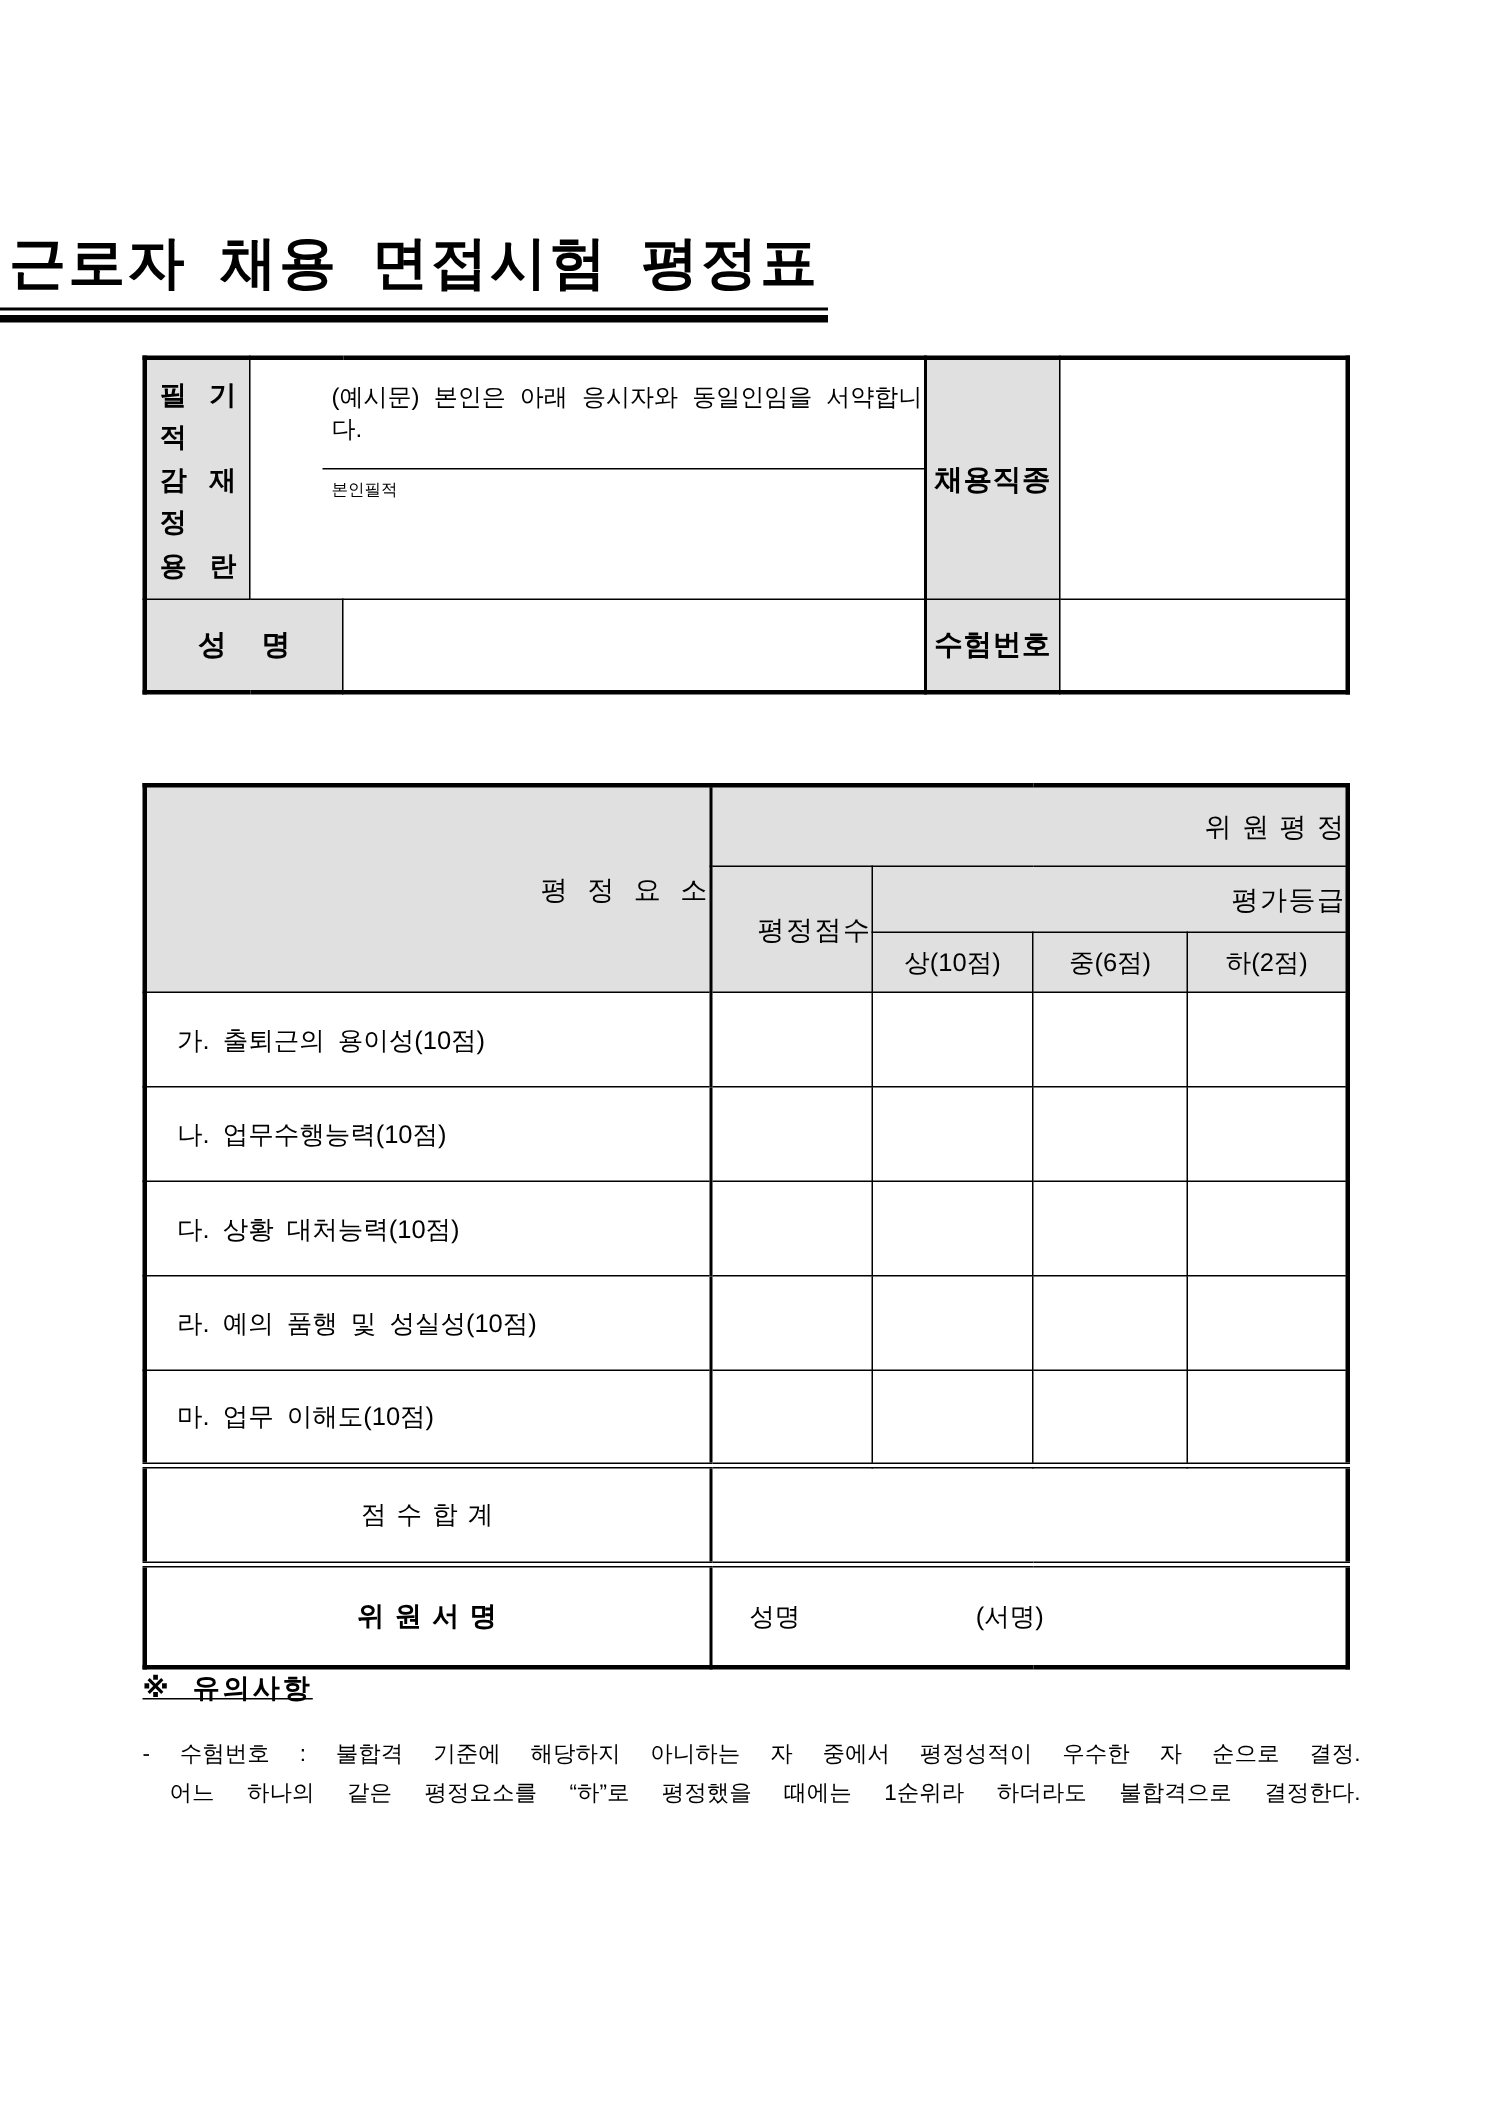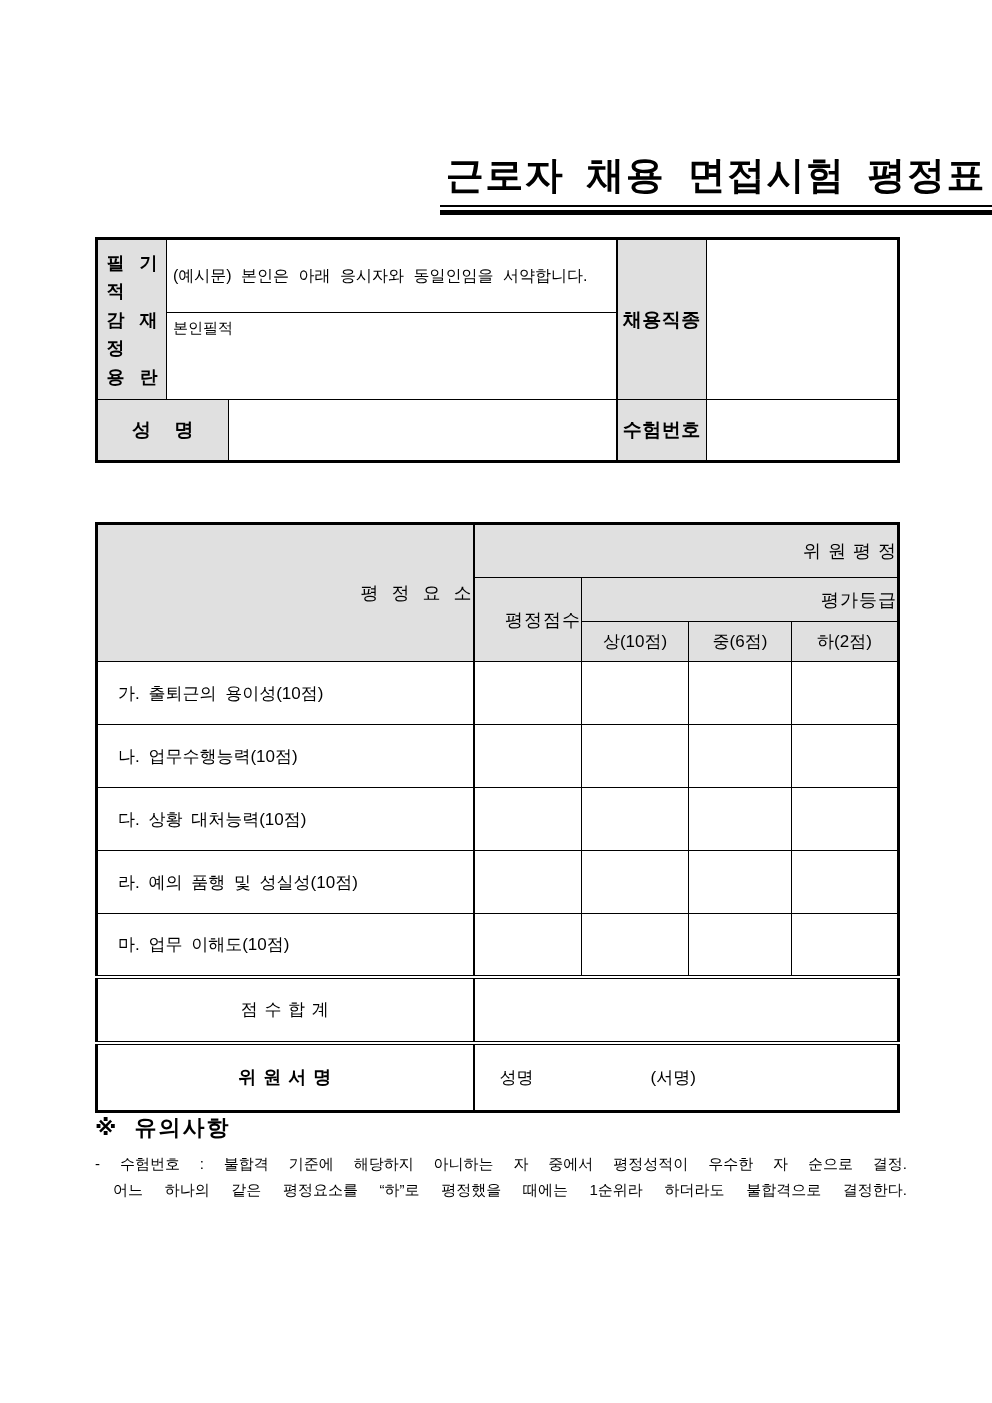--- a/index.html
+++ b/index.html
@@ -3,21 +3,21 @@
 <meta charset="utf-8">
 <style>
   html,body { margin:0; padding:0; background:#fff; }
   .page {
     position:relative; width:992px; height:1403px; background:#ffffff;
     font-family:"Liberation Sans","DejaVu Sans",sans-serif; color:#000;
     overflow:hidden;
   }
 
   
-  .title-block { position:absolute; top:150px; left:0; right:0; text-align:right; }
+  .title-block { position:absolute; top:150px; left:0; right:0; text-align:left; }
   .title-inner { display:inline-block; }
   .title-text {
     display:block; font-size:38px; font-weight:800; letter-spacing:1.5px;
     word-spacing:10px; padding:0 6px 4px; border-bottom:2px solid #000;
     white-space:pre;
   }
   .title-bar { height:5px; background:#000; margin-top:3px; }
 
   
   table { border-collapse:collapse; table-layout:fixed; }
@@ -28,41 +28,41 @@
   .dbl-top { border-top:4px double #000 !important; }
   .ws-pre { white-space:pre; }
 
   
   .t1 { position:absolute; top:237px; left:95px; width:802px; border:3px solid #000; }
   .t1 tr.h161 { height:161px; }
   .t1 tr.h62 { height:62px; }
   .vwrap { height:158px; display:flex; justify-content:center; gap:15px; padding:13px 0; box-sizing:border-box; }
   .vcol { display:flex; flex-direction:column; justify-content:space-between; align-items:center;
           font-size:18px; font-weight:700; line-height:1; }
-  .sample-wrap { height:158px; display:flex; flex-direction:column; }
+  .sample-wrap { height:158px; display:flex; flex-direction:column;padding-left:48px; }
   .sample-top { height:71px; border-bottom:1px solid #000; display:flex; align-items:center;
                 padding-left:6px; font-size:16px; word-spacing:5px; }
-  .sample-bottom { flex:1; padding:6px 0 0 6px; font-size:15px; }
+  .sample-bottom { flex:1; padding:6px 0 0 6px; font-size:11px; }
   .lbl-bold { font-weight:700; font-size:19px; text-align:center; letter-spacing:0.5px; }
 
   
   .t2 { position:absolute; top:522px; left:95px; width:802px; border:3px solid #000; }
   .t2 tr.h54 { height:54px; } .t2 tr.h44 { height:44px; } .t2 tr.h40 { height:40px; }
   .t2 tr.h63 { height:63px; } .t2 tr.h66 { height:66px; } .t2 tr.h69 { height:69px; }
   .hdr { font-size:18px; text-align:right; letter-spacing:1px; }
   .grade { font-size:17px; text-align:center; }
   .factor-cell { font-size:17px; padding-left:20px; word-spacing:4px; text-align:left; }
   .total-lbl { font-size:17px; text-align:center; letter-spacing:1px; }
   .sign-lbl { font-size:18px; font-weight:700; text-align:center; letter-spacing:1px; }
   .sign-wrap { display:flex; align-items:center; padding-left:25px; font-size:17px; }
   .sign-wrap .sig { margin-left:117px; }
 
   
   .notes { position:absolute; top:1113px; left:95px; width:812px; }
-  .notes-heading { font-size:22px; font-weight:700; letter-spacing:2px; white-space:pre; margin-bottom:8px; }
+  .notes-heading { font-size:18px; font-weight:700; letter-spacing:2px; white-space:pre; margin-bottom:20px;text-decoration:underline; }
   .note-line { font-size:15px; line-height:26px; text-align:justify; text-align-last:justify; }
   .note-line.indent { padding-left:18px; }
 </style>
 </head>
 <body>
 
 <div class="page">
 
   <div class="title-block">
     <div class="title-inner">

